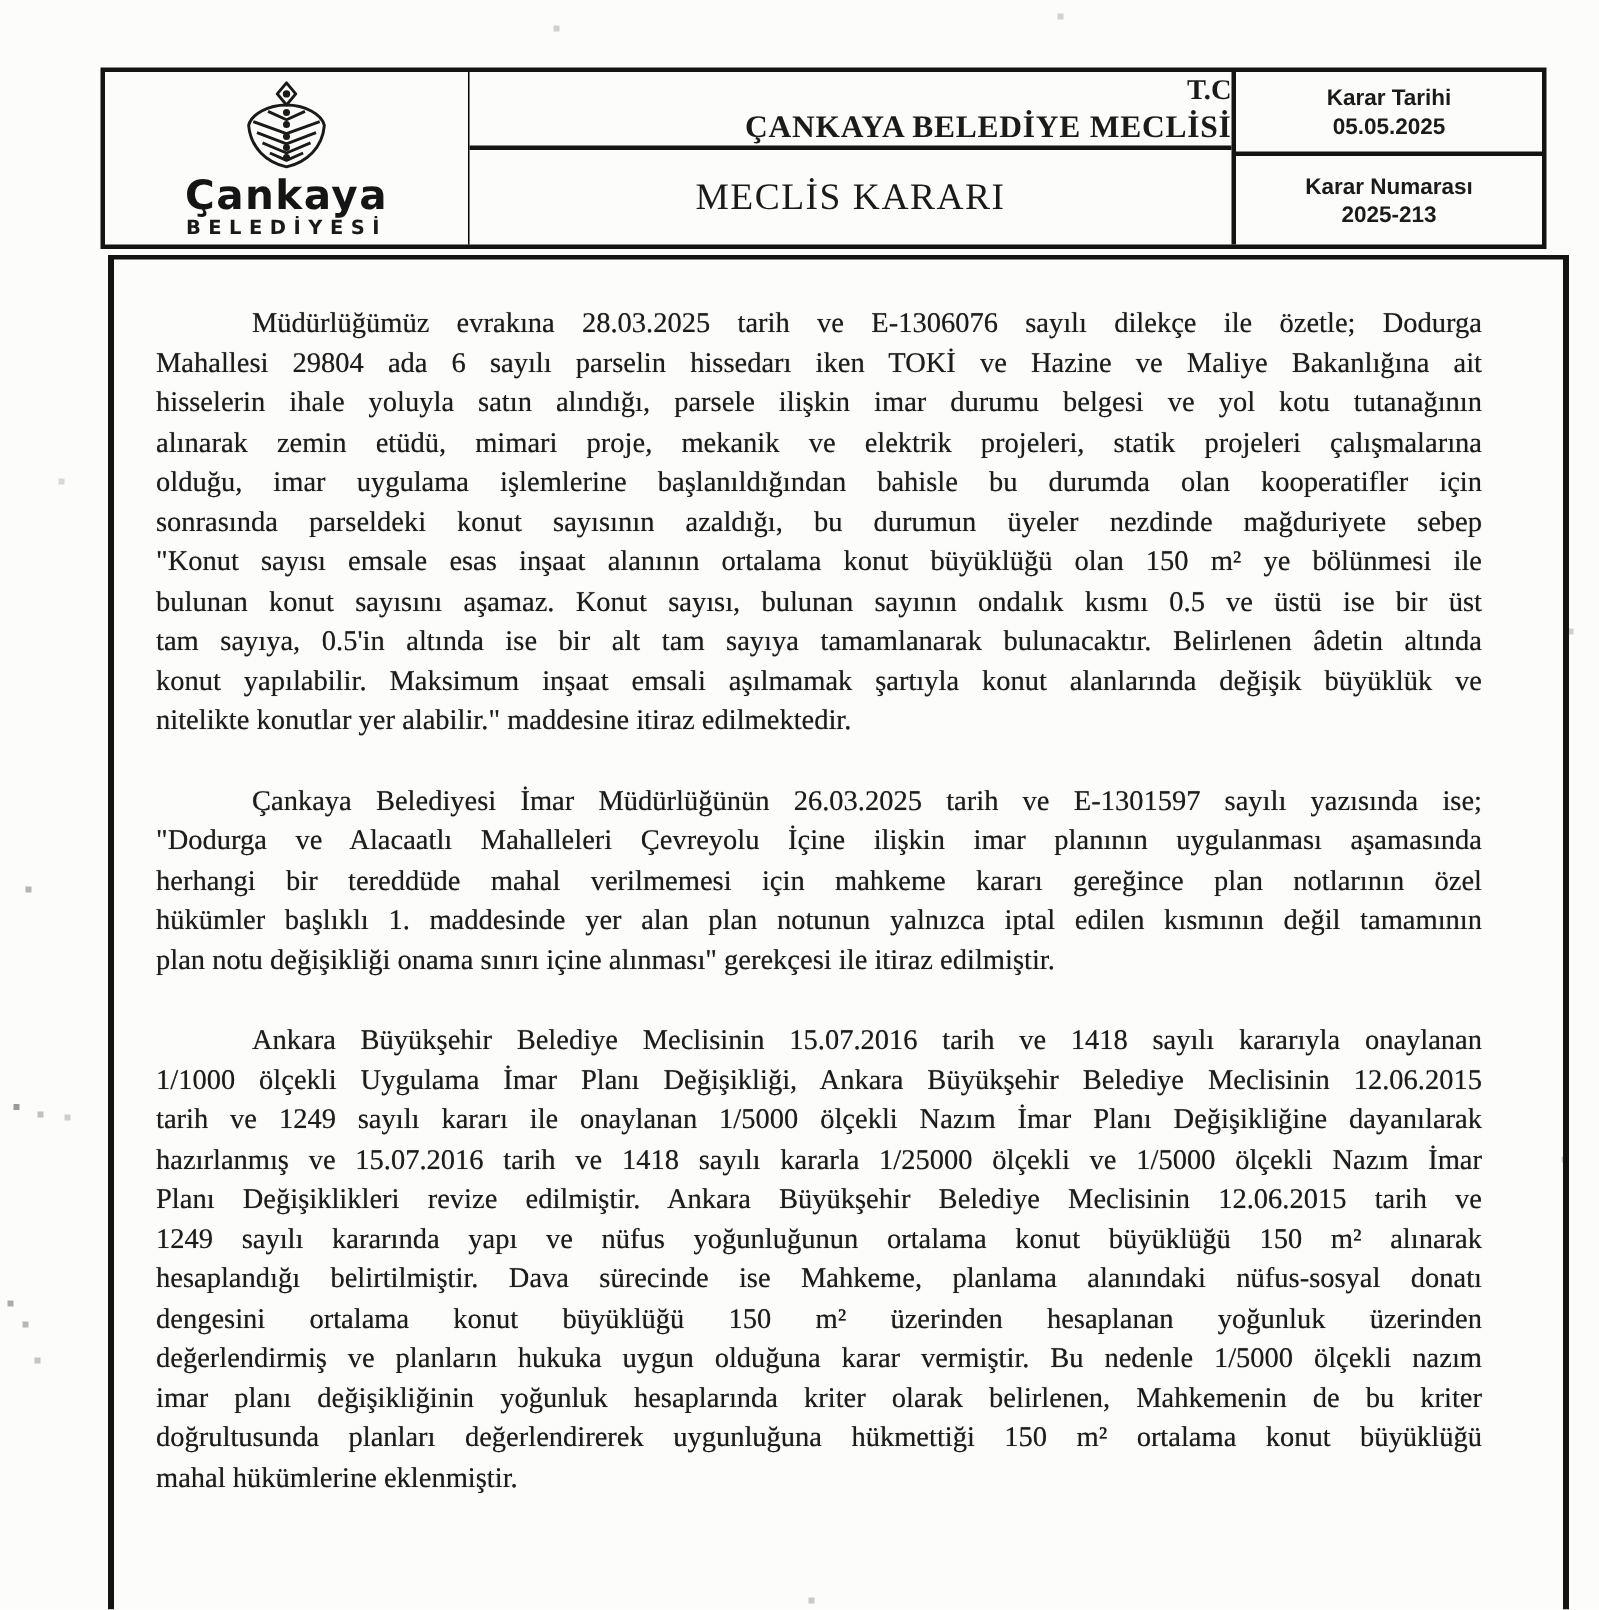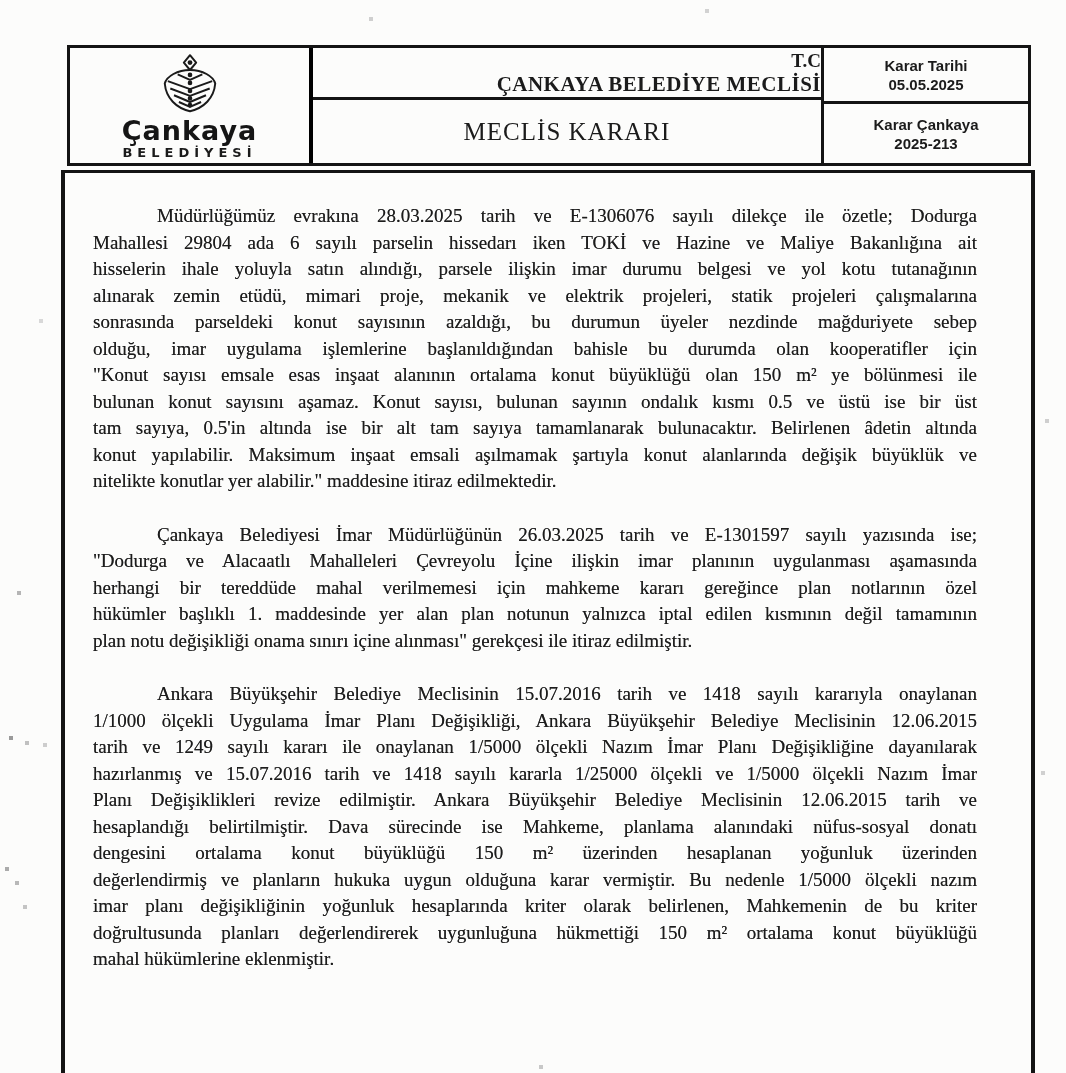--- a/index.html
+++ b/index.html
@@ -19,21 +19,21 @@
     position: absolute;
     left: 67px; top: 45px;
     width: 964px; height: 121px;
     border: 3px solid #141414;
     box-sizing: border-box;
     display: flex;
     background: #fcfcfb;
   }
   .logo-cell {
     width: 243px;
-    border-right: 4px solid #000000;
+    border-right: 1px solid #000000;
     box-sizing: border-box;
     display: flex;
     flex-direction: column;
     align-items: center;
     justify-content: center;
     padding-top: 2px;
   }
   .logo-leaf { width: 66px; height: 64px; }
   .logo-leaf path, .logo-leaf circle { stroke: #1a1a1a; }
   .logo-wordmark {
@@ -90,21 +90,21 @@
   }
   .right-bottom {
     flex: 1;
     display: flex; flex-direction: column;
     align-items: center; justify-content: center;
   }
 
   
   .doc-frame {
     position: absolute;
-    left: 61px; top: 170px;
+    left: 72px; top: 170px;
     width: 974px; height: 903px;
     box-sizing: border-box;
     border-left: 4px solid #141414;
     border-right: 4px solid #141414;
     border-top: 3px solid #141414;
   }
   .doc-body {
     position: absolute;
     left: 28px; top: 30px;
     width: 884px;
@@ -177,55 +177,56 @@
         <span>MECLİS KARARI</span>
       </div>
     </div>
 
     <div class="right-col">
       <div class="right-top">
         <div>Karar Tarihi</div>
         <div>05.05.2025</div>
       </div>
       <div class="right-bottom">
-        <div>Karar Çankaya</div>
+        <div>Karar Numarası</div>
         <div>2025-213</div>
       </div>
     </div>
 
   </div>
 
   <div class="doc-frame">
     <div class="doc-body">
         <div class="para">
           <div class="line first">Müdürlüğümüz evrakına 28.03.2025 tarih ve E-1306076 sayılı dilekçe ile özetle; Dodurga</div>
           <div class="line">Mahallesi 29804 ada 6 sayılı parselin hissedarı iken TOKİ ve Hazine ve Maliye Bakanlığına ait</div>
           <div class="line">hisselerin ihale yoluyla satın alındığı, parsele ilişkin imar durumu belgesi ve yol kotu tutanağının</div>
           <div class="line">alınarak zemin etüdü, mimari proje, mekanik ve elektrik projeleri, statik projeleri çalışmalarına</div>
+          <div class="line">olduğu, imar uygulama işlemlerine başlanıldığından bahisle bu durumda olan kooperatifler için</div>
           <div class="line">sonrasında parseldeki konut sayısının azaldığı, bu durumun üyeler nezdinde mağduriyete sebep</div>
-          <div class="line">olduğu, imar uygulama işlemlerine başlanıldığından bahisle bu durumda olan kooperatifler için</div>
           <div class="line">"Konut sayısı emsale esas inşaat alanının ortalama konut büyüklüğü olan 150 m² ye bölünmesi ile</div>
           <div class="line">bulunan konut sayısını aşamaz. Konut sayısı, bulunan sayının ondalık kısmı 0.5 ve üstü ise bir üst</div>
           <div class="line">tam sayıya, 0.5'in altında ise bir alt tam sayıya tamamlanarak bulunacaktır. Belirlenen âdetin altında</div>
           <div class="line">konut yapılabilir. Maksimum inşaat emsali aşılmamak şartıyla konut alanlarında değişik büyüklük ve</div>
           <div class="line last">nitelikte konutlar yer alabilir." maddesine itiraz edilmektedir.</div>
         </div>
         <div class="para">
           <div class="line first">Çankaya Belediyesi İmar Müdürlüğünün 26.03.2025 tarih ve E-1301597 sayılı yazısında ise;</div>
           <div class="line">"Dodurga ve Alacaatlı Mahalleleri Çevreyolu İçine ilişkin imar planının uygulanması aşamasında</div>
           <div class="line">herhangi bir tereddüde mahal verilmemesi için mahkeme kararı gereğince plan notlarının özel</div>
           <div class="line">hükümler başlıklı 1. maddesinde yer alan plan notunun yalnızca iptal edilen kısmının değil tamamının</div>
           <div class="line last">plan notu değişikliği onama sınırı içine alınması" gerekçesi ile itiraz edilmiştir.</div>
         </div>
         <div class="para">
           <div class="line first">Ankara Büyükşehir Belediye Meclisinin 15.07.2016 tarih ve 1418 sayılı kararıyla onaylanan</div>
           <div class="line">1/1000 ölçekli Uygulama İmar Planı Değişikliği, Ankara Büyükşehir Belediye Meclisinin 12.06.2015</div>
           <div class="line">tarih ve 1249 sayılı kararı ile onaylanan 1/5000 ölçekli Nazım İmar Planı Değişikliğine dayanılarak</div>
           <div class="line">hazırlanmış ve 15.07.2016 tarih ve 1418 sayılı kararla 1/25000 ölçekli ve 1/5000 ölçekli Nazım İmar</div>
           <div class="line">Planı Değişiklikleri revize edilmiştir. Ankara Büyükşehir Belediye Meclisinin 12.06.2015 tarih ve</div>
+          <div class="line">1249 sayılı kararında yapı ve nüfus yoğunluğunun ortalama konut büyüklüğü 150 m² alınarak</div>
           <div class="line">hesaplandığı belirtilmiştir. Dava sürecinde ise Mahkeme, planlama alanındaki nüfus-sosyal donatı</div>
           <div class="line">dengesini ortalama konut büyüklüğü 150 m² üzerinden hesaplanan yoğunluk üzerinden</div>
           <div class="line">değerlendirmiş ve planların hukuka uygun olduğuna karar vermiştir. Bu nedenle 1/5000 ölçekli nazım</div>
           <div class="line">imar planı değişikliğinin yoğunluk hesaplarında kriter olarak belirlenen, Mahkemenin de bu kriter</div>
           <div class="line">doğrultusunda planları değerlendirerek uygunluğuna hükmettiği 150 m² ortalama konut büyüklüğü</div>
           <div class="line last">mahal hükümlerine eklenmiştir.</div>
         </div>
       </div>
   </div>
 

